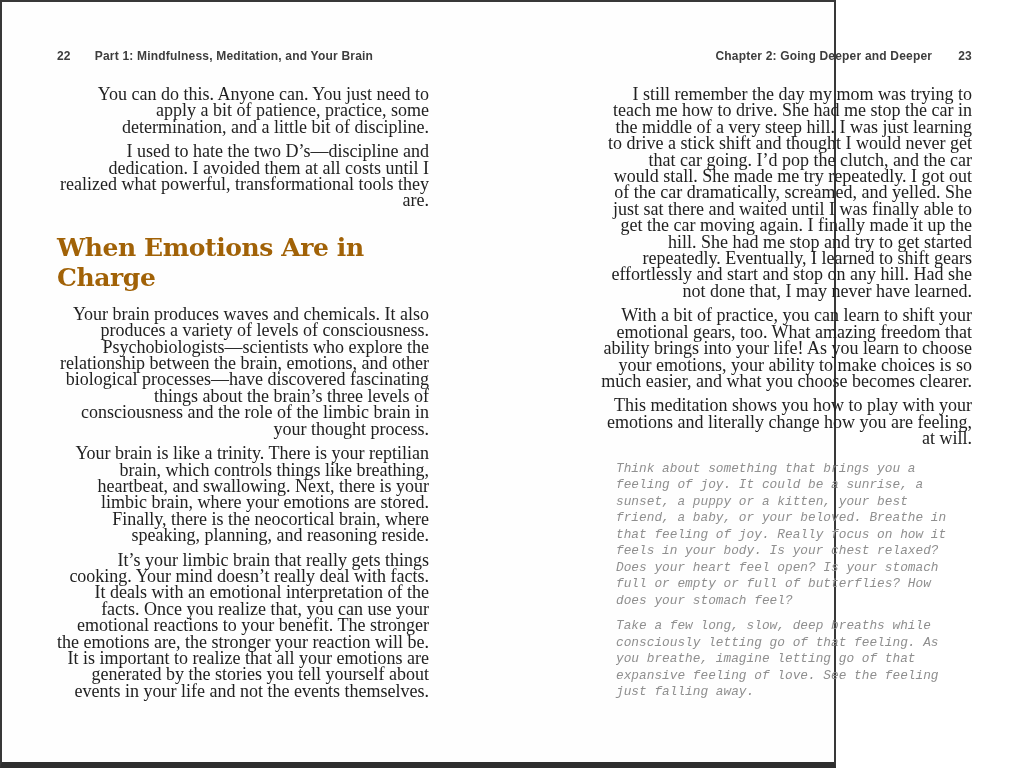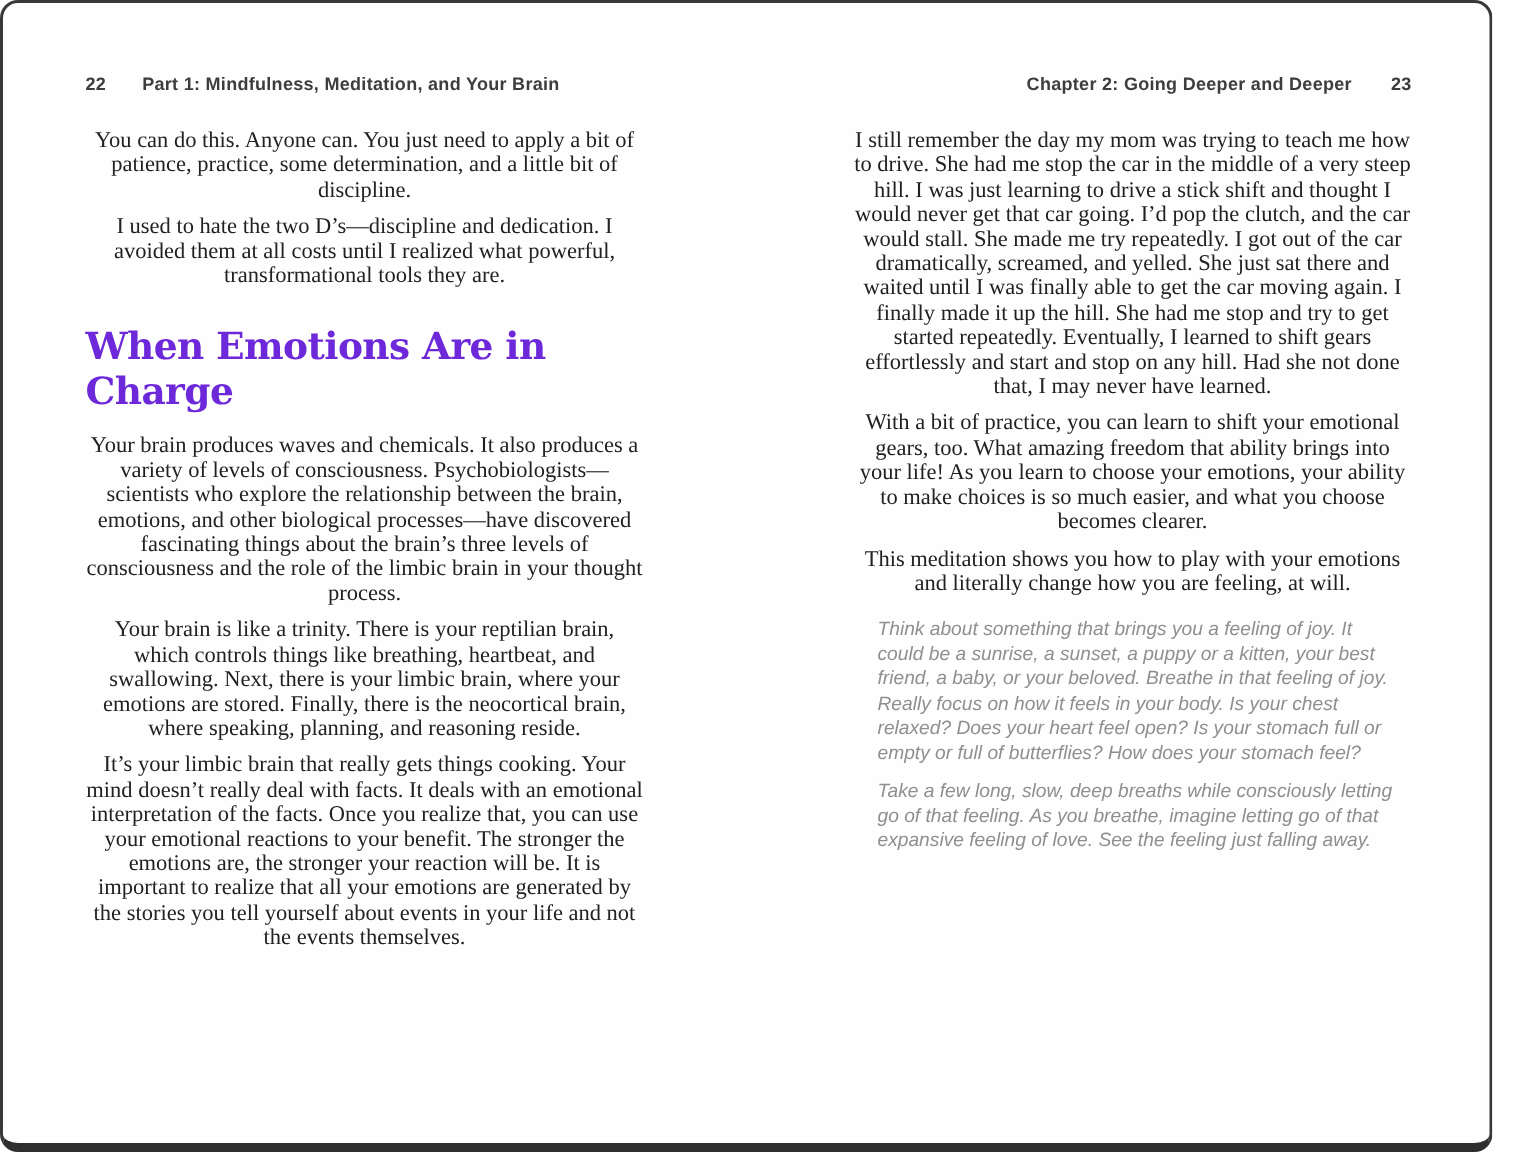--- a/index.html
+++ b/index.html
@@ -5,75 +5,74 @@
   * { box-sizing: border-box; }
   html, body { margin: 0; padding: 0; }
   body {
     width: 1024px; height: 768px;
     background: #ffffff;
     font-family: "Liberation Serif", serif;
     overflow: hidden;
   }
   .book-spread {
     position: relative;
-    width: 995px; height: 768px;
+    width: 836px; height: 768px;
     background: #fefefe;
     border-left: 2px solid #383838;
     border-right: 2px solid #383838;
     border-top: 2px solid #383838;
     border-bottom: 6px solid #2e2e2e;
-    border-radius: 12px;
   }
   .page {
     position: absolute;
     top: 47px;
     width: 372px;
   }
   .page-left  { left: 55px; }
-  .page-right { left: 567px; }
+  .page-right { left: 598px; }
 
   .running-header {
     display: flex;
     align-items: baseline;
     font-family: "Liberation Sans", sans-serif;
     font-weight: bold;
     font-size: 12px;
     line-height: 14px;
     color: #3d3d3d;
     letter-spacing: 0.2px;
     margin-bottom: 23px;
   }
   .running-header.align-left  { justify-content: flex-start; gap: 24px; }
   .running-header.align-right { justify-content: flex-end;  gap: 26px; }
 
   p.body-para {
-    font-size: 15px;
+    font-size: 18px;
     line-height: 16.4px;
     color: #212121;
     margin: 0 0 8px 0;
-    text-align: center;
+    text-align: right;
   }
 
   h2.section-heading {
     font-family: "DejaVu Serif", serif;
     font-weight: bold;
     font-size: 25px;
     line-height: 30px;
     letter-spacing: -0.4px;
-    color: #6d28d9;
+    color: #a16207;
     margin: 24px 0 13px 0;
   }
 
   .meditation-block {
     margin-top: 14px;
     padding-left: 16px;
     padding-right: 6px;
   }
   .meditation-block p {
-    font-family: Liberation Sans, sans-serif;
+    font-family: Liberation Mono, monospace;
     font-style: italic;
     font-size: 12.8px;
     line-height: 16.5px;
     color: #8f8f8f;
     margin: 4px 0 9px 0;
   }
 </style>
 </head>
 <body>
 

